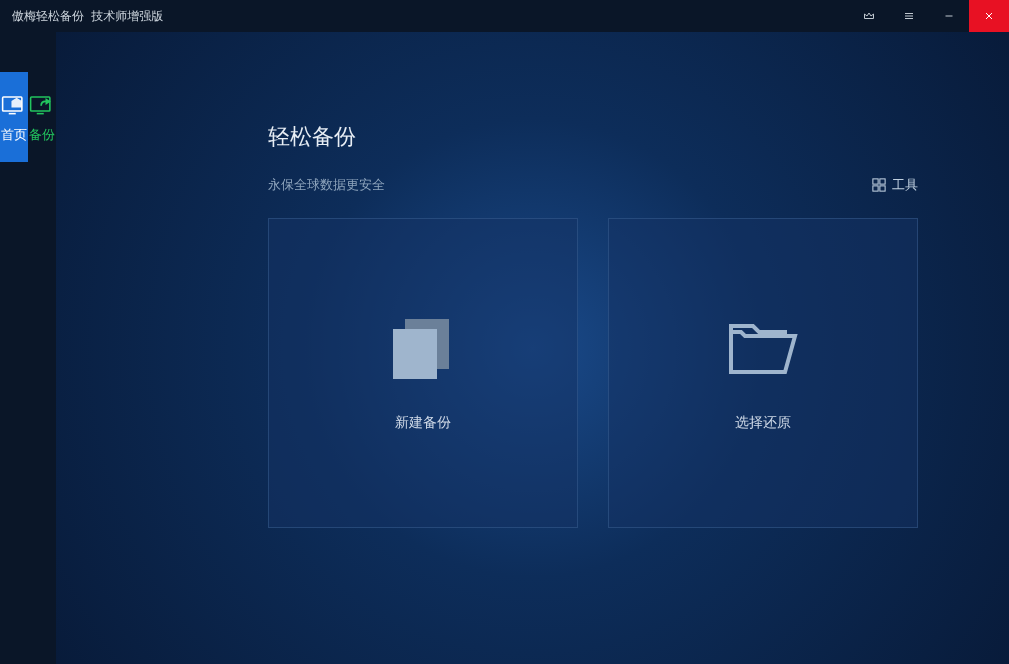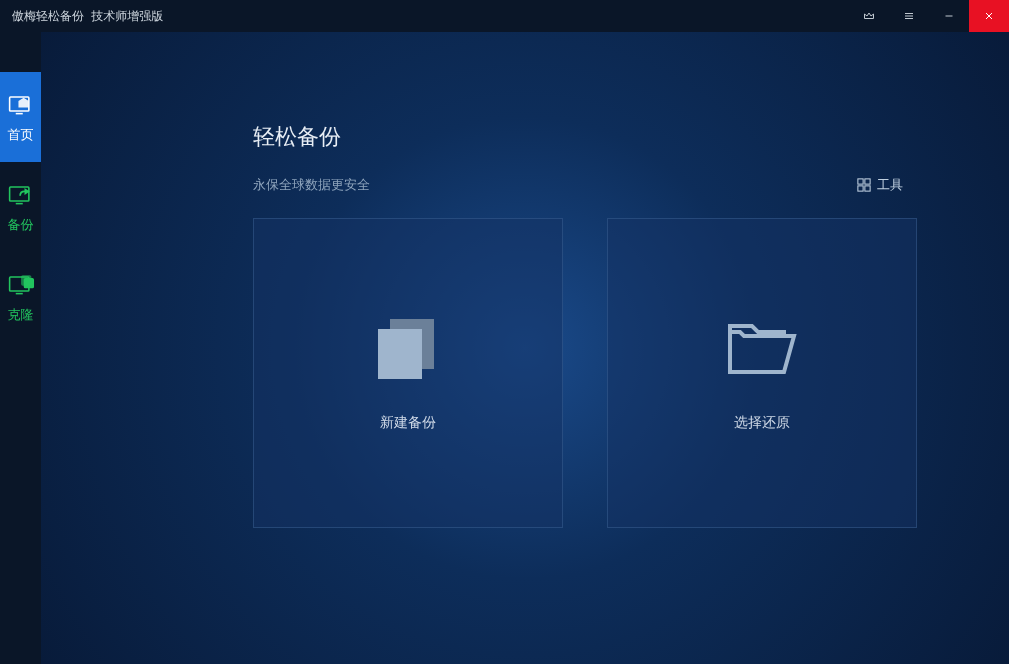--- a/index.html
+++ b/index.html
@@ -66,21 +66,21 @@
     
     .body {
       flex: 1;
       display: flex;
     }
     
     .sidebar {
       width: 112px;
       background: #0a1628;
       display: flex;
-      flex-direction: column;
+      flex-direction: row;
       padding-top: 40px;
     }
     
     .sidebar-item {
       height: 90px;
       display: flex;
       flex-direction: column;
       align-items: center;
       justify-content: center;
       gap: 8px;
@@ -143,21 +143,21 @@
       justify-content: space-between;
     }
     
     .tools-icon {
       width: 14px;
       height: 14px;
     }
     
     .cards {
       display: flex;
-      gap: 44px;
+      gap: 30px;
       margin-top: 24px;
       margin-left: 120px;
     }
     
     .card {
       width: 310px;
       height: 310px;
       background: rgba(20, 50, 100, 0.5);
       border: 1px solid rgba(70, 110, 160, 0.4);
       display: flex;
@@ -228,29 +228,20 @@
       <div class="sidebar-item">
         <svg class="sidebar-icon" viewBox="0 0 32 32" fill="none" stroke="currentColor" stroke-width="1.8">
           <rect x="3" y="8" width="22" height="16" rx="1"></rect>
           <line x1="10" y1="27" x2="18" y2="27"></line>
           <path d="M14 18 Q14 12 20 12 L20 9 L26 13 L20 17 L20 14 Q16 14 16 18" fill="currentColor" stroke="none"></path>
         </svg>
         <span class="sidebar-item-label">备份</span>
       </div>
 
 
-      <div class="sidebar-item">
-        <svg class="sidebar-icon" viewBox="0 0 32 32" fill="none" stroke="currentColor" stroke-width="1.8">
-          <rect x="3" y="8" width="22" height="16" rx="1"></rect>
-          <line x1="10" y1="27" x2="18" y2="27"></line>
-          <rect x="17" y="7" width="10" height="10" rx="1" fill="currentColor" opacity="0.6"></rect>
-          <rect x="20" y="10" width="10" height="10" rx="1" fill="currentColor"></rect>
-        </svg>
-        <span class="sidebar-item-label">克隆</span>
-      </div>
 
     </div>
 
     <div class="main">
 
       <div class="main-header">
         <h1 class="main-title">轻松备份</h1>
         <div class="main-subtitle-row">
           <div class="main-subtitle">永保全球数据更安全</div>
           <div class="tools-link">

